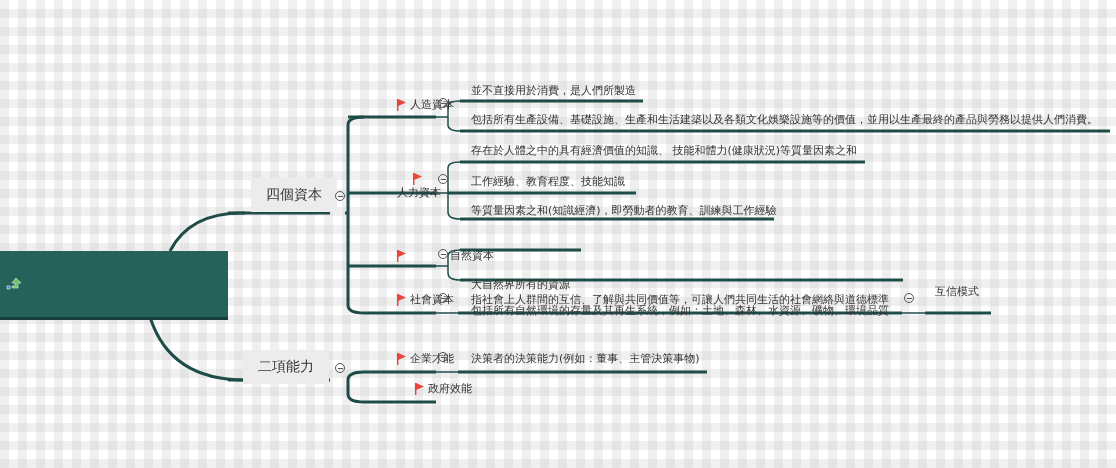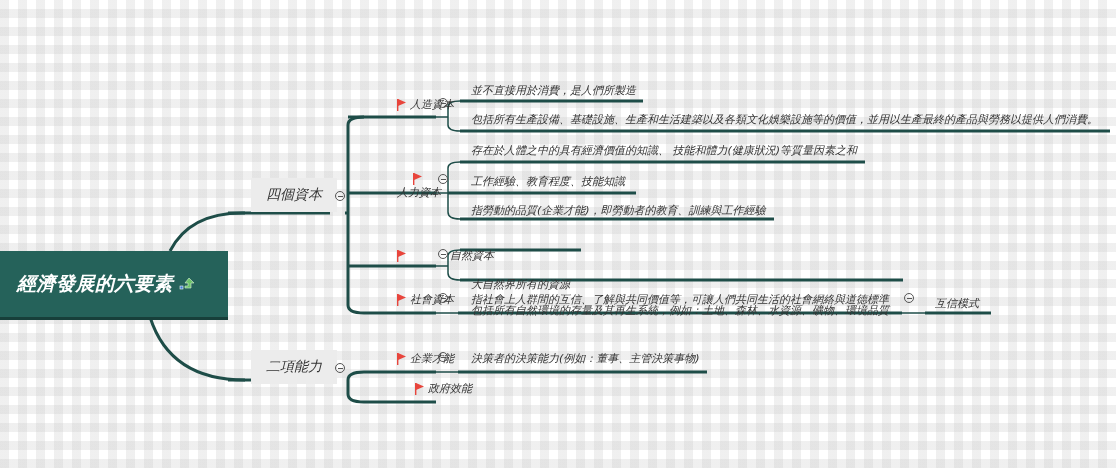--- a/index.html
+++ b/index.html
@@ -5,21 +5,21 @@
   html,body{margin:0;padding:0;}
   body{
     width:1116px;height:468px;overflow:hidden;position:relative;
     font-family:"DejaVu Sans","Liberation Sans",sans-serif;
     background-color:#ffffff;
     background-image:
       linear-gradient(90deg, rgba(200,200,200,0.28) 50%, transparent 50%),
       linear-gradient(0deg, rgba(200,200,200,0.28) 50%, transparent 50%);
     background-size:18px 18px;
   }
-  .abs{position:absolute;font-style:italic;}
+  .abs{position:absolute;}
   svg.lines{position:absolute;left:0;top:0;}
   .root{
     left:0;top:251px;width:228px;height:66px;background:#25625a;
     box-shadow:0 3px 0 #173f3a;
     display:flex;align-items:center;
   }
   .root-text{color:#fff;font-weight:bold;font-size:19px;margin-left:17px;letter-spacing:0.5px;}
   .root-icon{margin-left:6px;width:16px;height:16px;position:relative;}
   .main-topic{
     background:#ececec;color:#333;font-size:14px;
@@ -75,35 +75,34 @@
 
     <path d="M364,372 Q348,372 348,380 L348,394 Q348,402 364,402" stroke-width="3"></path>
     <line x1="364" y1="372" x2="436" y2="372" stroke-width="3"></line>
     <line x1="364" y1="402" x2="436" y2="402" stroke-width="3"></line>
     <line x1="436" y1="372" x2="458" y2="372" stroke-width="1.5"></line>
     <line x1="458" y1="372" x2="707" y2="372" stroke-width="3"></line>
   </g>
 </svg>
 
 <div class="abs root">
-  <span class="root-text">經濟發展的六要素</span>
   <span class="root-icon">
     <svg width="16" height="16" viewBox="0 0 16 16">
       <rect x="1" y="10" width="3" height="3" fill="#3a7bd5" stroke="#fff" stroke-width="0.6"></rect>
       <path d="M10,2 L15,7 L12,7 L12,12 L6,12 L6,10 L9,10 L9,7 L6,7 Z" fill="#6cc26a" stroke="#d8f2d4" stroke-width="0.6"></path>
     </svg>
   </span>
 </div>
 
 <div class="abs main-topic" style="left:251px;top:178px;width:86px;">
   <span>四個資本</span>
 </div>
 <div class="abs collapse" style="left:335px;top:191px;"></div>
 
-<div class="abs main-topic" style="left:251px;top:350px;width:86px;justify-content:center;">
+<div class="abs main-topic" style="left:243px;top:350px;width:86px;justify-content:center;">
   <span>二項能力</span>
 </div>
 <div class="abs collapse" style="left:335px;top:363px;"></div>
 
 <div class="abs sub-topic" style="left:366px;top:97px;">
   <svg class="flag" viewBox="0 0 9 12">
       <rect x="0" y="0" width="1.4" height="12" fill="#e8453c"></rect>
       <path d="M1,0 L9,3.5 L1,7 Z" fill="#e8453c"></path>
     </svg>
   <span>人造資本</span>
@@ -151,19 +150,19 @@
       <rect x="0" y="0" width="1.4" height="12" fill="#e8453c"></rect>
       <path d="M1,0 L9,3.5 L1,7 Z" fill="#e8453c"></path>
     </svg>
   <span>政府效能</span>
 </div>
 
 <div class="abs leaf" style="left:471px;top:83px;">並不直接用於消費，是人們所製造</div>
 <div class="abs leaf" style="left:471px;top:112px;">包括所有生產設備、基礎設施、生產和生活建築以及各類文化娛樂設施等的價值，並用以生產最終的產品與勞務以提供人們消費。</div>
 <div class="abs leaf" style="left:471px;top:143px;">存在於人體之中的具有經濟價值的知識、 技能和體力(健康狀況)等質量因素之和</div>
 <div class="abs leaf" style="left:471px;top:174px;">工作經驗、教育程度、技能知識</div>
-<div class="abs leaf" style="left:471px;top:203px;">指勞動的品質(企業才能)，即勞動者的教育、訓練與工作經驗</div>
+<div class="abs leaf" style="left:471px;top:203px;">等質量因素之和(知識經濟)，即勞動者的教育、訓練與工作經驗</div>
 <div class="abs leaf" style="left:471px;top:233px;margin-top:44px;">大自然界所有的資源</div>
 <div class="abs leaf" style="left:471px;top:262px;margin-top:41px;">包括所有自然環境的存量及其再生系統，例如：土地、森林、水資源、礦物、環境品質</div>
 <div class="abs leaf" style="left:471px;top:292px;">指社會上人群間的互信、了解與共同價值等，可讓人們共同生活的社會網絡與道德標準</div>
 <div class="abs collapse" style="left:904px;top:293px;"></div>
-<div class="abs leaf" style="left:935px;top:296px;">互信模式</div>
+<div class="abs leaf" style="left:935px;top:284px;">互信模式</div>
 <div class="abs leaf" style="left:471px;top:351px;">決策者的決策能力(例如：董事、主管決策事物)</div>
 
 </body></html>

